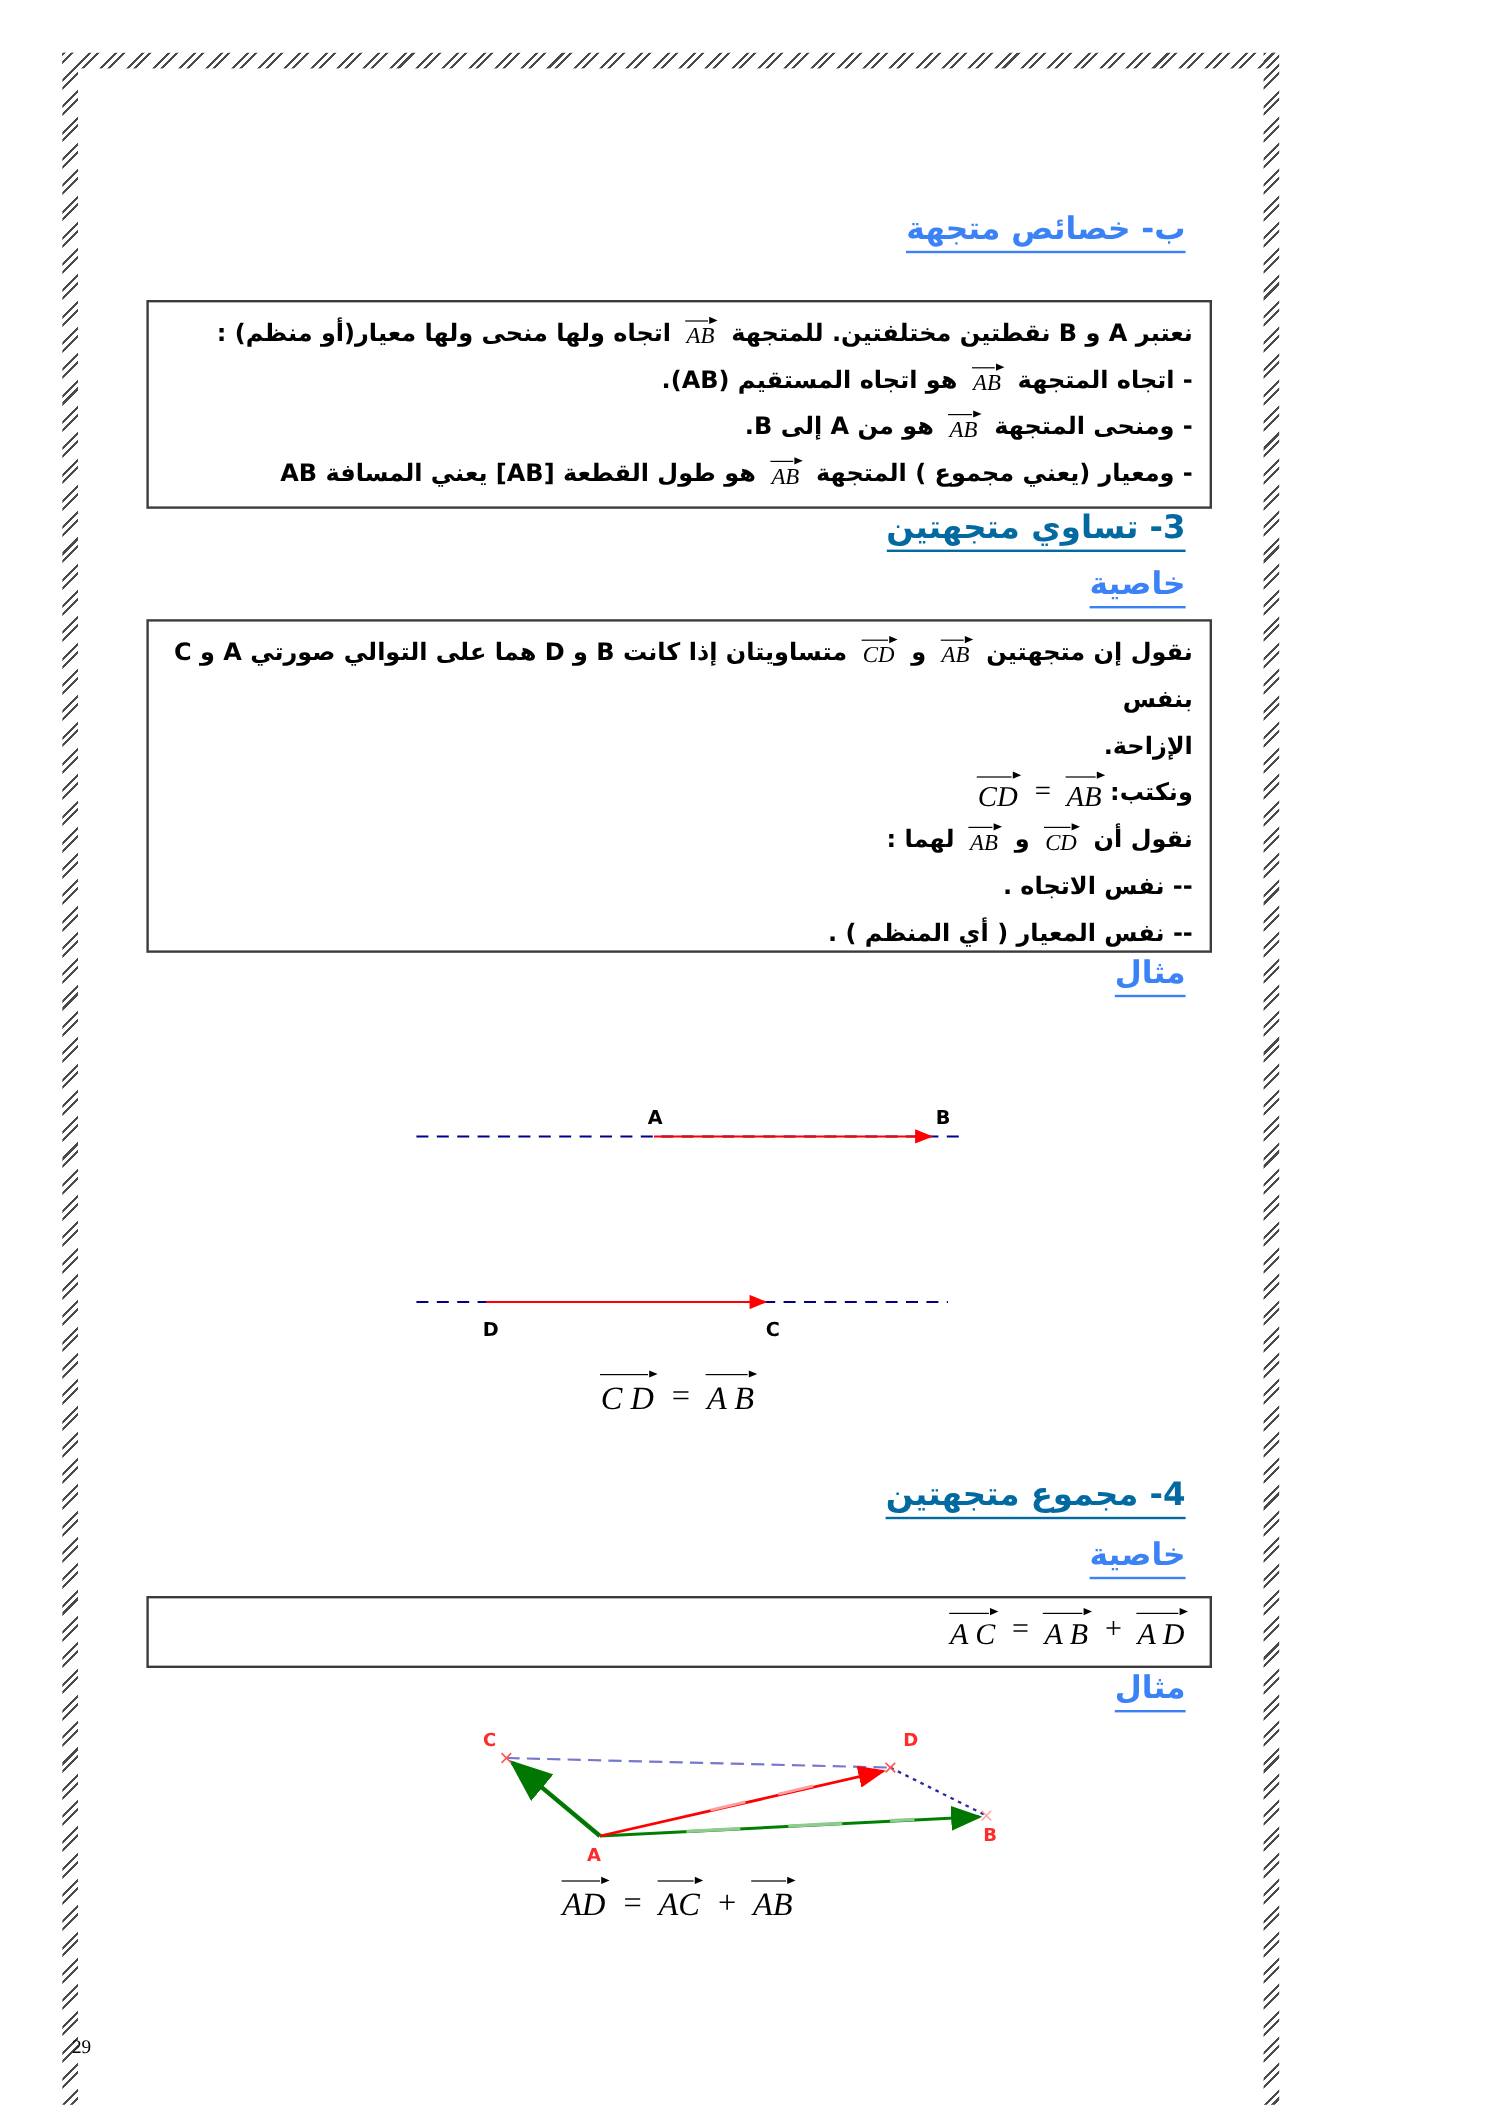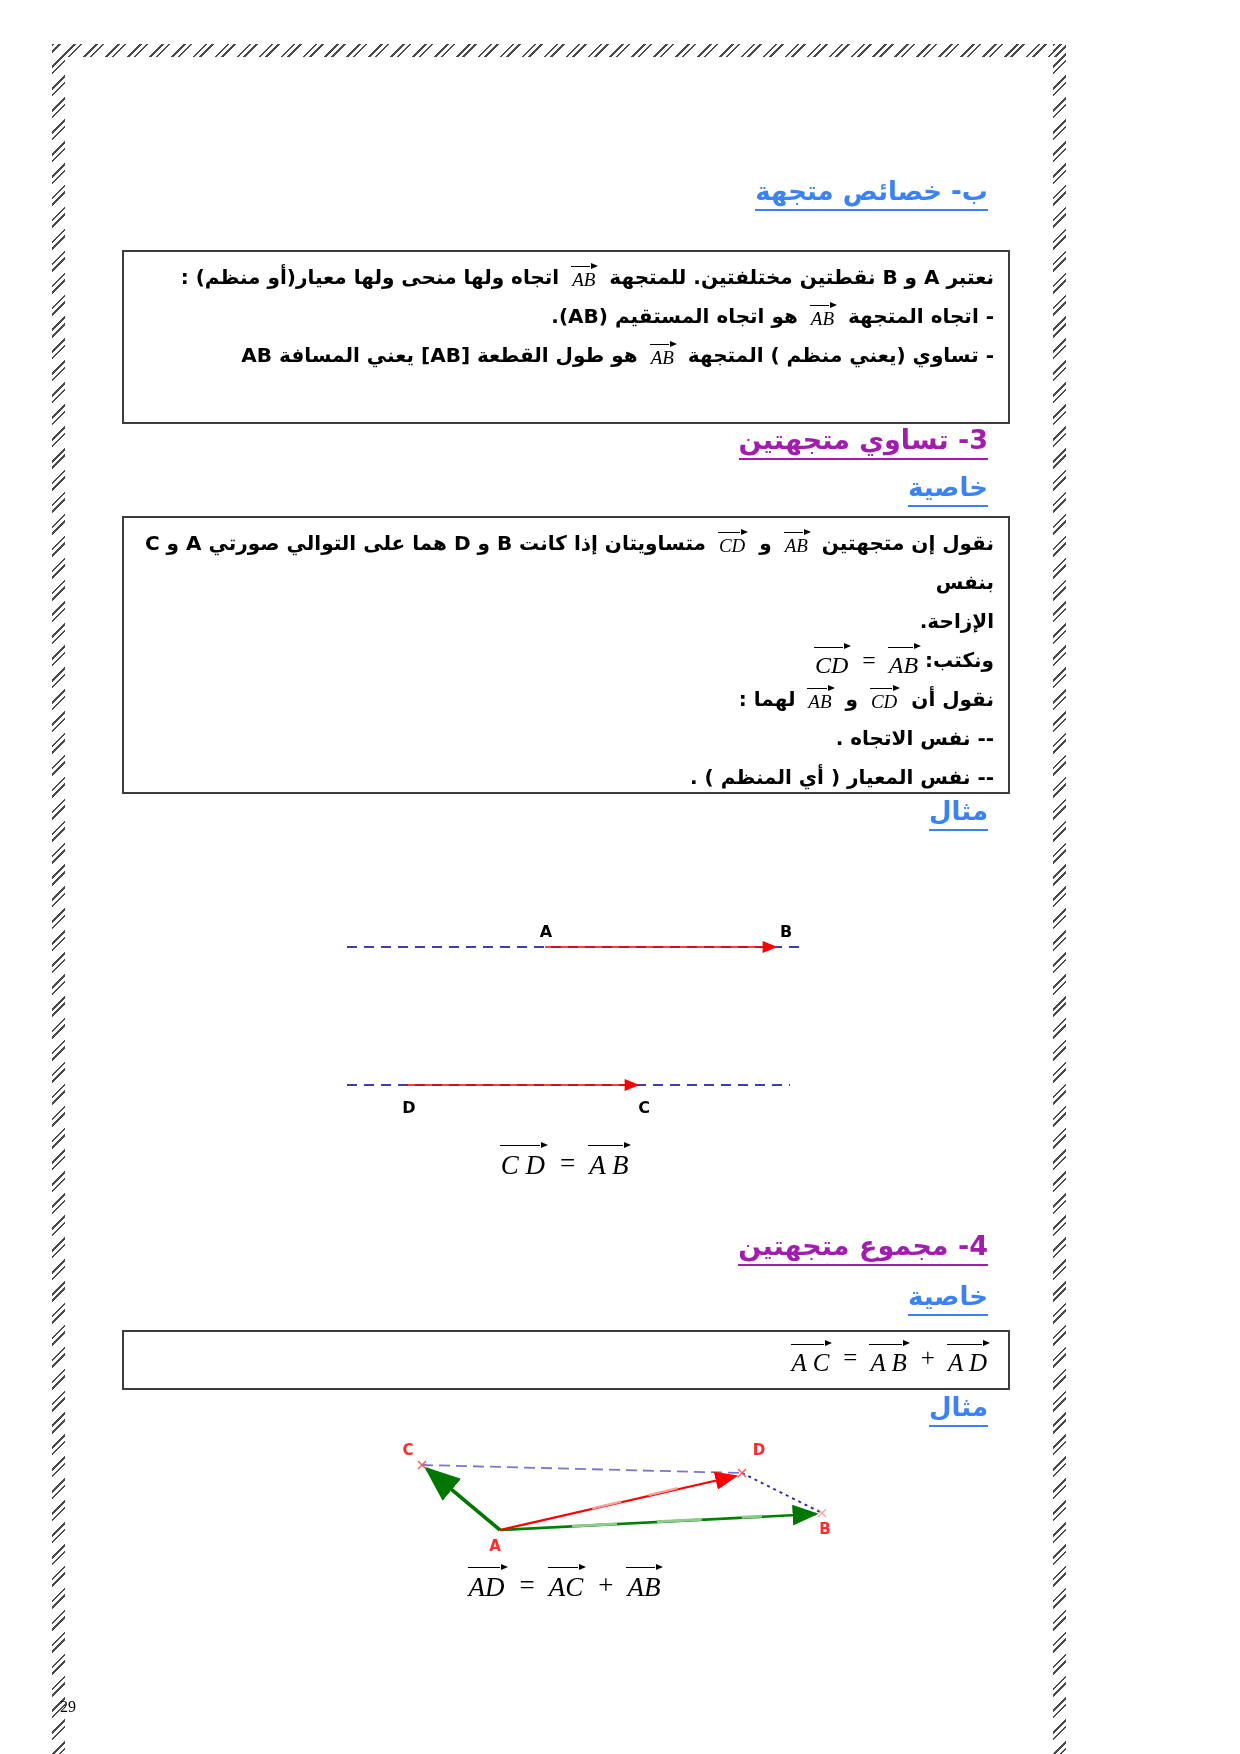--- a/index.html
+++ b/index.html
@@ -20,21 +20,21 @@
   .deco-right{left:1053px;top:44px;width:13px;height:1710px;}
 
   .content{position:absolute;left:122px;top:0;width:886px;direction:rtl;}
 
   .heading{
     position:absolute;right:20px;font-weight:bold;white-space:nowrap;
     font-family:"DejaVu Sans","Liberation Sans",sans-serif;
   }
   .heading .u{display:inline-block;border-bottom:2.5px solid currentColor;padding-bottom:3px;}
   .h-green{color:#3b82f6;font-size:26px;}
-  .h-red{color:#a21caf;font-size:27px;}
+  .h-red{color:#0369a1;font-size:27px;}
 
   .box{
     position:absolute;left:0;width:856px;border:2px solid #3c3c3c;
     padding:6px 14px;font-size:20px;font-weight:bold;line-height:39px;
     text-align:right;background:#fff;
   }
   .box p{margin:0;}
 
   
   .vec{
@@ -95,21 +95,22 @@
 
 <div class="content">
 
   <div class="heading h-green" style="top:176px">
     <span class="u">ب- خصائص متجهة</span>
   </div>
 
   <div class="box" style="top:250px;height:158px">
     <p><span>نعتبر A و B نقطتين مختلفتين. للمتجهة </span><span class="vec">AB</span><span> اتجاه ولها منحى ولها معيار(أو منظم) :</span></p>
     <p><span>- اتجاه المتجهة </span><span class="vec">AB</span><span> هو اتجاه المستقيم (AB).</span></p>
-    <p><span>- تساوي (يعني منظم ) المتجهة </span><span class="vec">AB</span><span> هو طول القطعة [AB] يعني المسافة AB</span></p>
+    <p><span>- ومنحى المتجهة </span><span class="vec">AB</span><span> هو من A إلى B.</span></p>
+    <p><span>- ومعيار (يعني مجموع ) المتجهة </span><span class="vec">AB</span><span> هو طول القطعة [AB] يعني المسافة AB</span></p>
   </div>
 
   <div class="heading h-red" style="top:424px">
     <span class="u">3- تساوي متجهتين</span>
   </div>
   <div class="heading h-green" style="top:472px">
     <span class="u">خاصية</span>
   </div>
 
   <div class="box" style="top:516px;height:262px">

